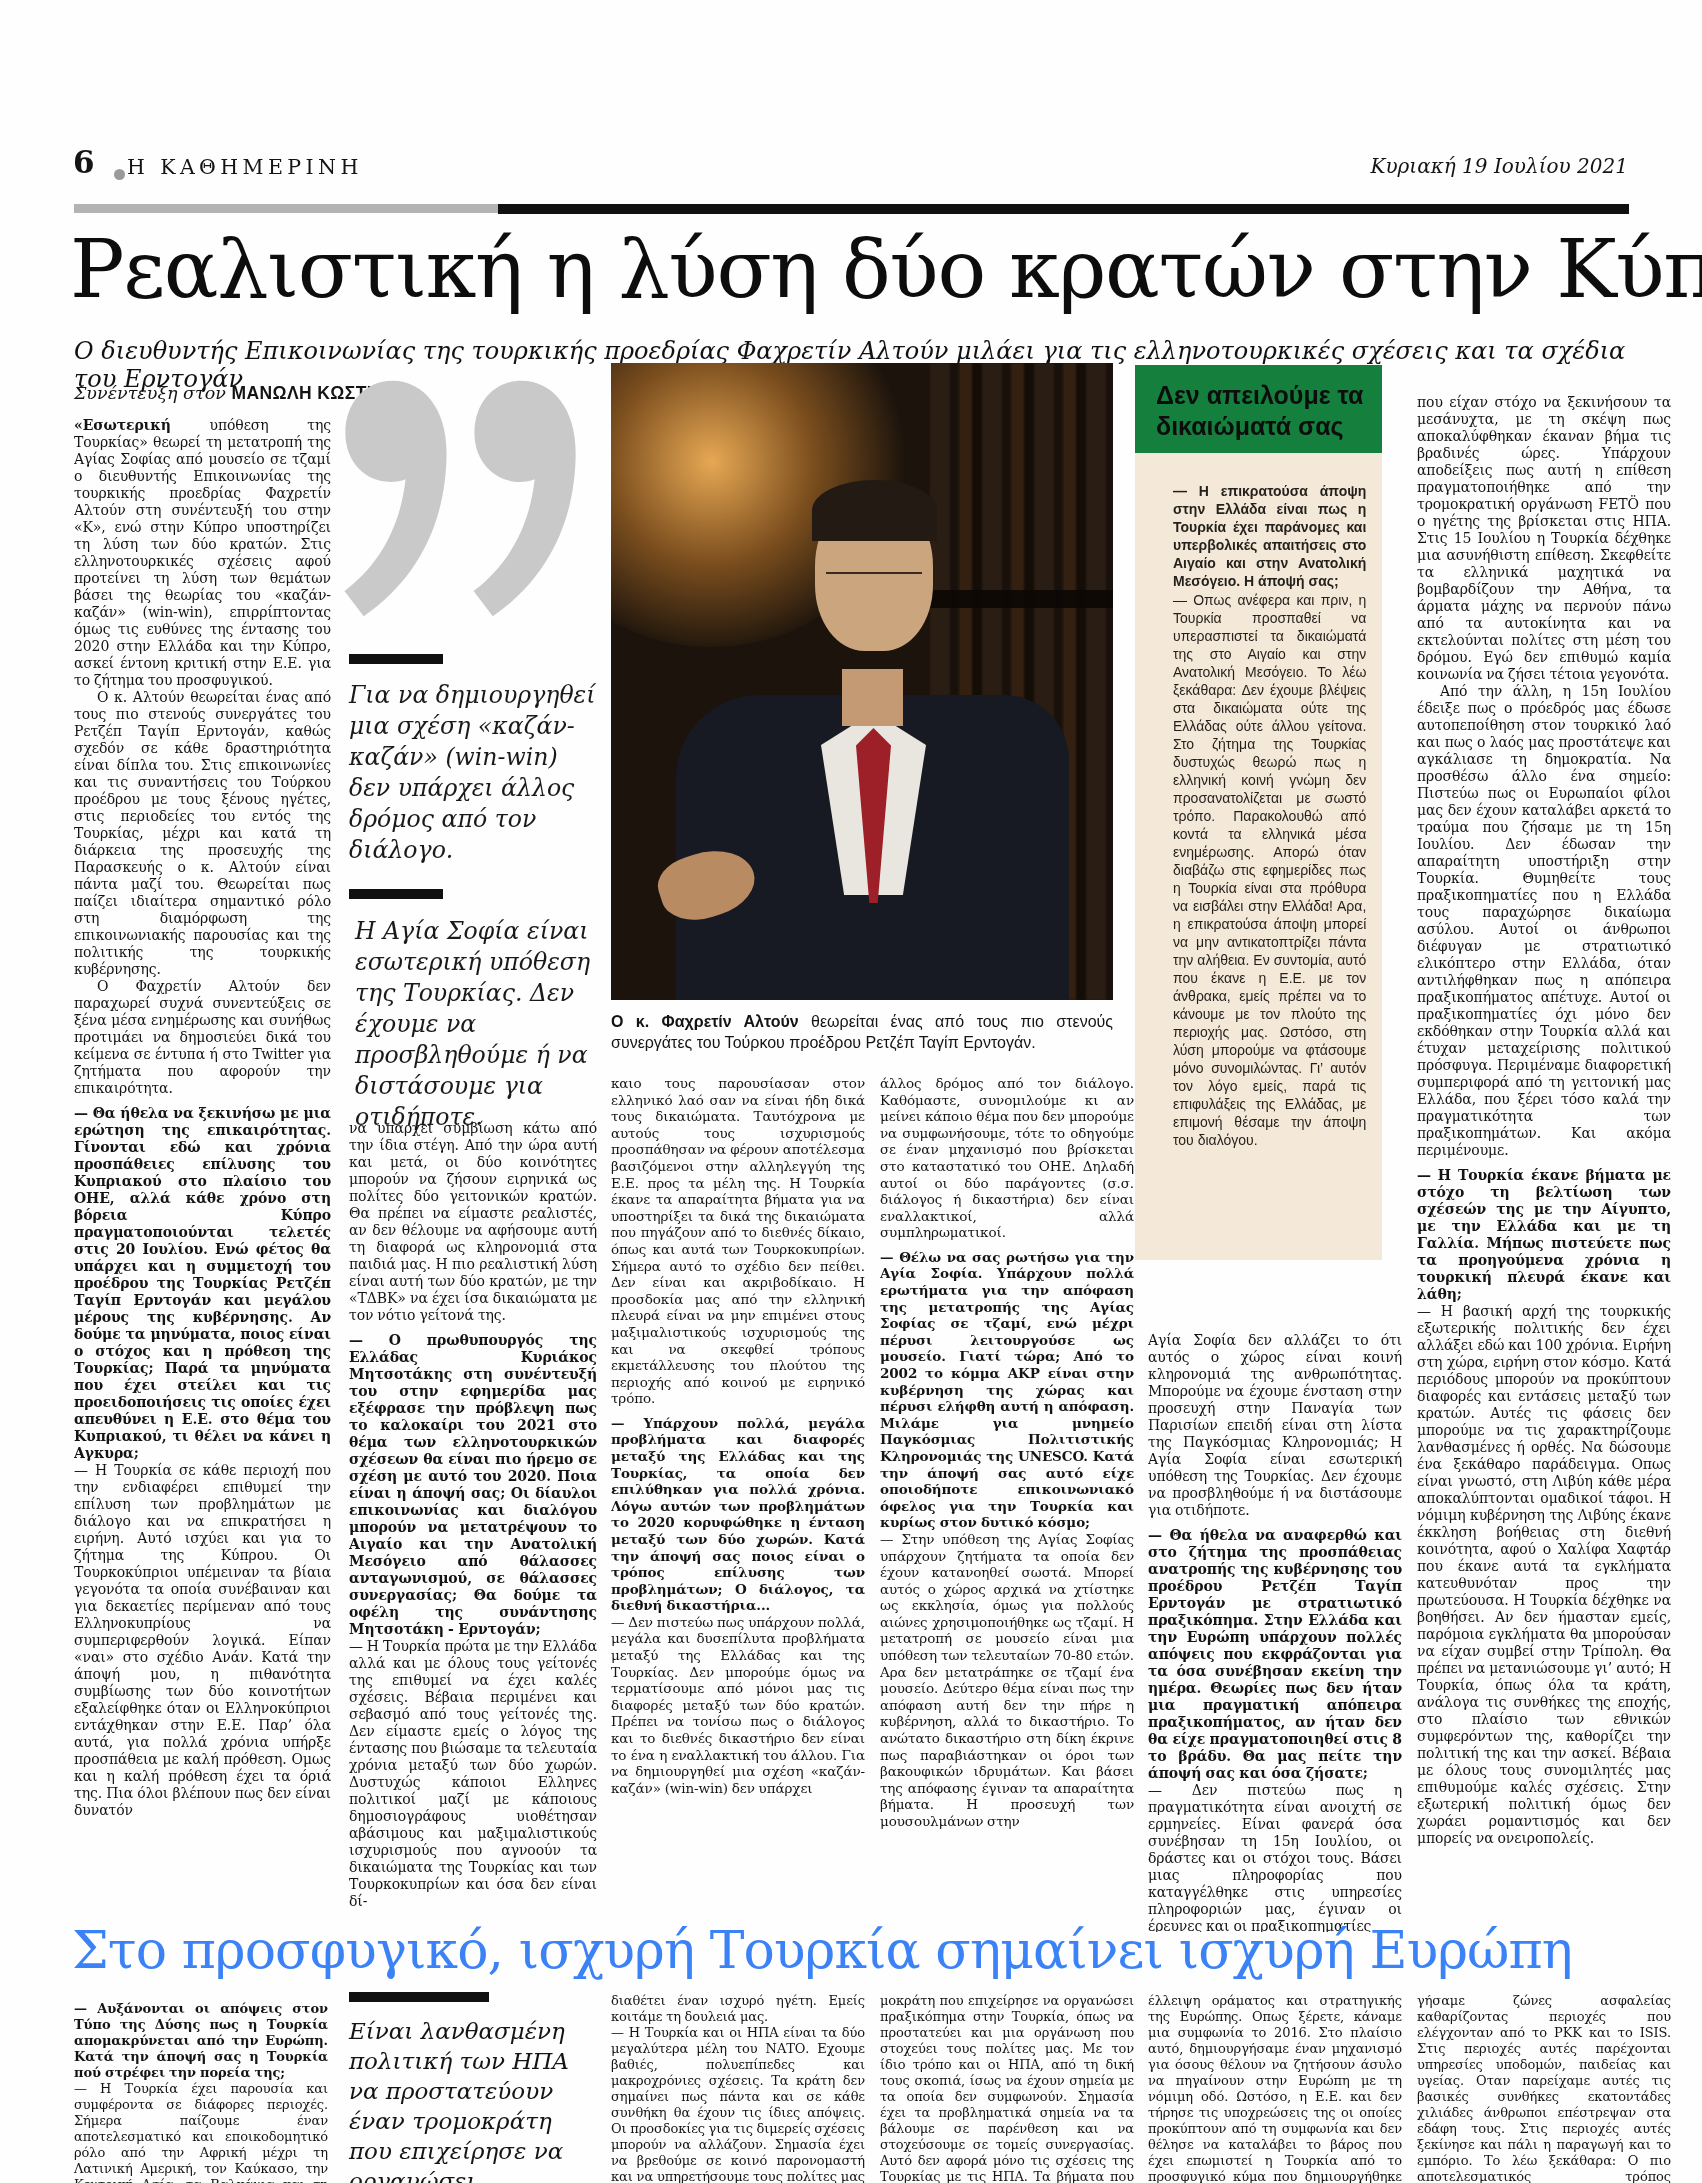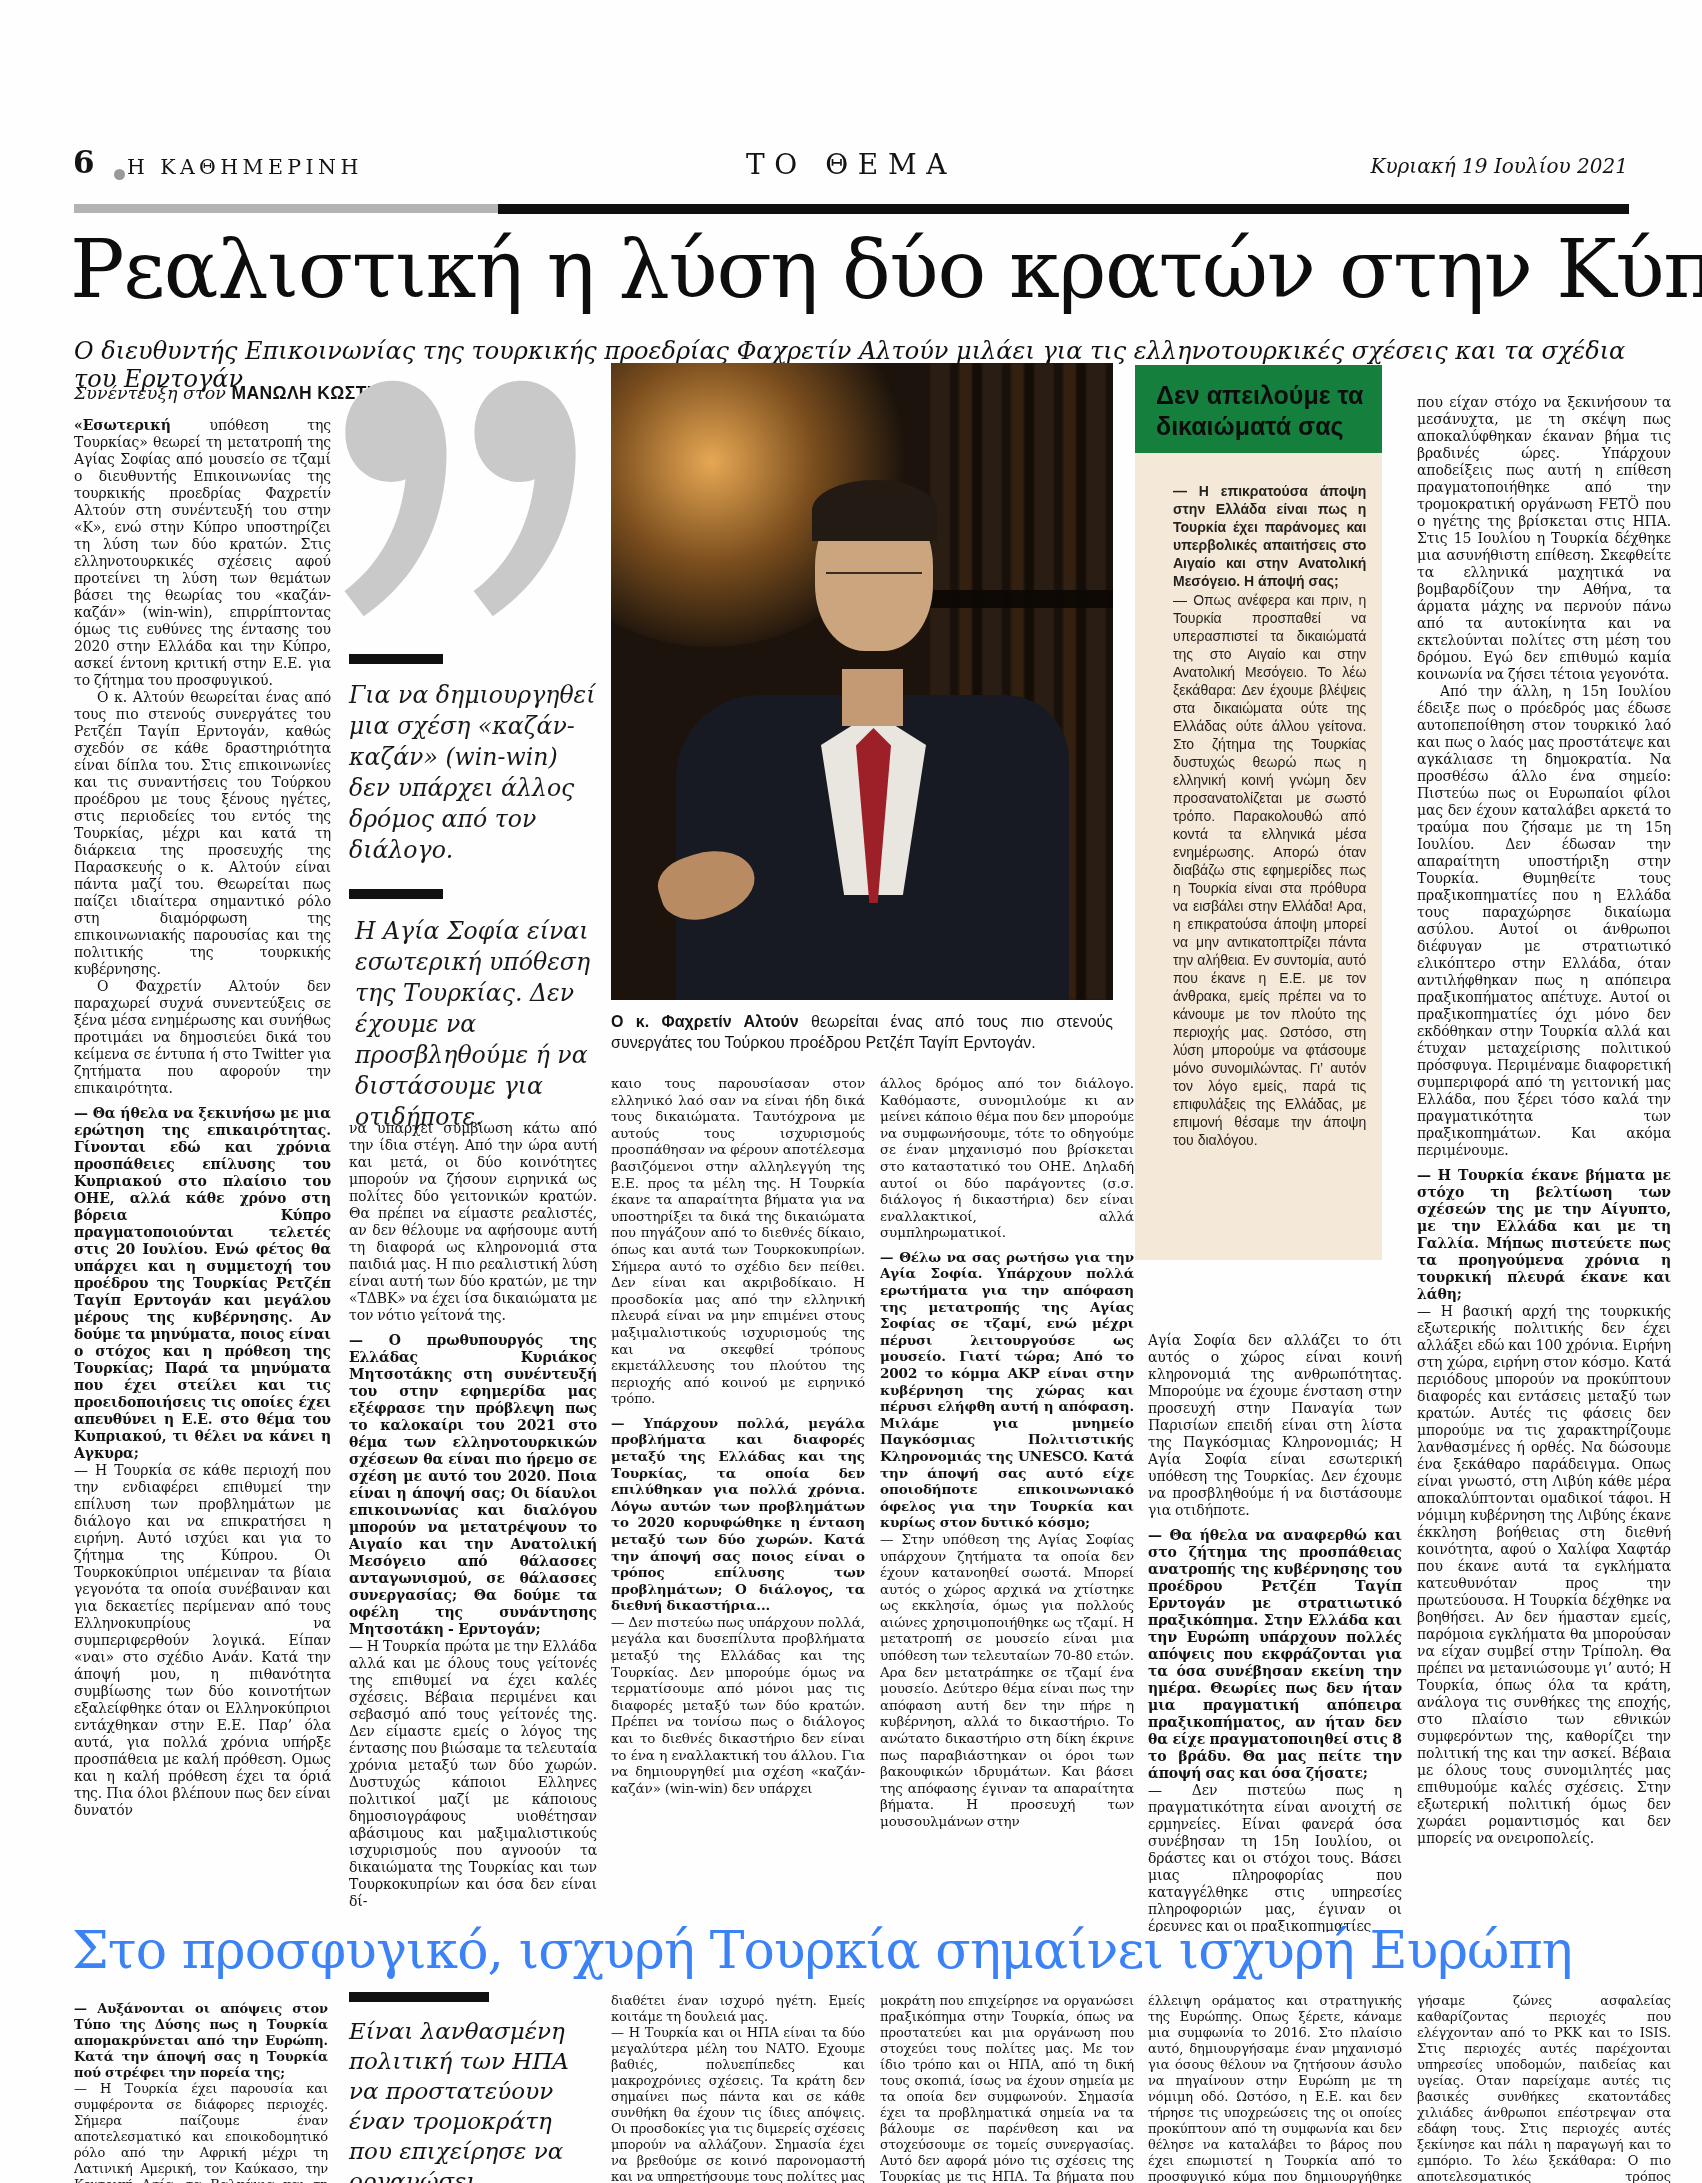--- a/index.html
+++ b/index.html
@@ -73,21 +73,20 @@
   .scol{font-size:13px;line-height:16px;}
 </style>
 </head>
 <body>
 
 <div id="page">
 
   <div class="hdr-num">6</div>
   <div class="hdr-dot"></div>
   <div class="hdr-brand">Η ΚΑΘΗΜΕΡΙΝΗ</div>
-  <div class="hdr-section">ΤΟ ΘΕΜΑ</div>
   <div class="hdr-date">Κυριακή 19 Ιουλίου 2021</div>
   <div class="rule-grey"></div>
   <div class="rule-black"></div>
 
   <h1 class="headline" style="margin:0;font-weight:normal;">Ρεαλιστική η λύση δύο κρατών στην Κύπρο</h1>
   <div class="deck">Ο διευθυντής Επικοινωνίας της τουρκικής προεδρίας Φαχρετίν Αλτούν μιλάει για τις ελληνοτουρκικές σχέσεις και τα σχέδια του Ερντογάν</div>
   <div class="byline"><span>Συνέντευξη στον </span><b>ΜΑΝΩΛΗ ΚΩΣΤΙΔΗ</b></div>
 
   <div class="col" style="left:74px;top:417px;width:257px;height:1511px;">
       <p class="para a"><strong>«Εσωτερική</strong> υπόθεση της Τουρκίας» θεωρεί τη μετατροπή της Αγίας Σοφίας από μουσείο σε τζαμί ο διευθυντής Επικοινωνίας της τουρκικής προεδρίας Φαχρετίν Αλτούν στη συνέντευξή του στην «Κ», ενώ στην Κύπρο υποστηρίζει τη λύση των δύο κρατών. Στις ελληνοτουρκικές σχέσεις αφού προτείνει τη λύση των θεμάτων βάσει της θεωρίας του «καζάν-καζάν» (win-win), επιρρίπτοντας όμως τις ευθύνες της έντασης του 2020 στην Ελλάδα και την Κύπρο, ασκεί έντονη κριτική στην Ε.Ε. για το ζήτημα του προσφυγικού.</p>

